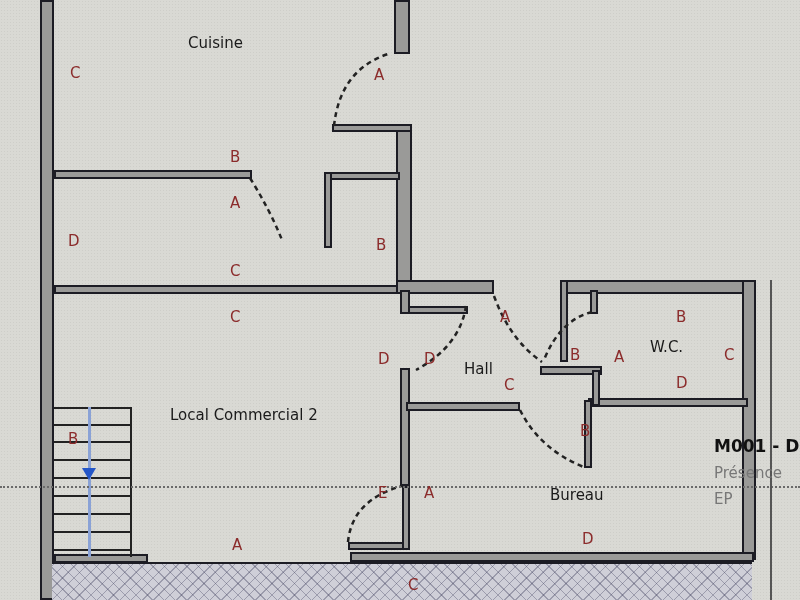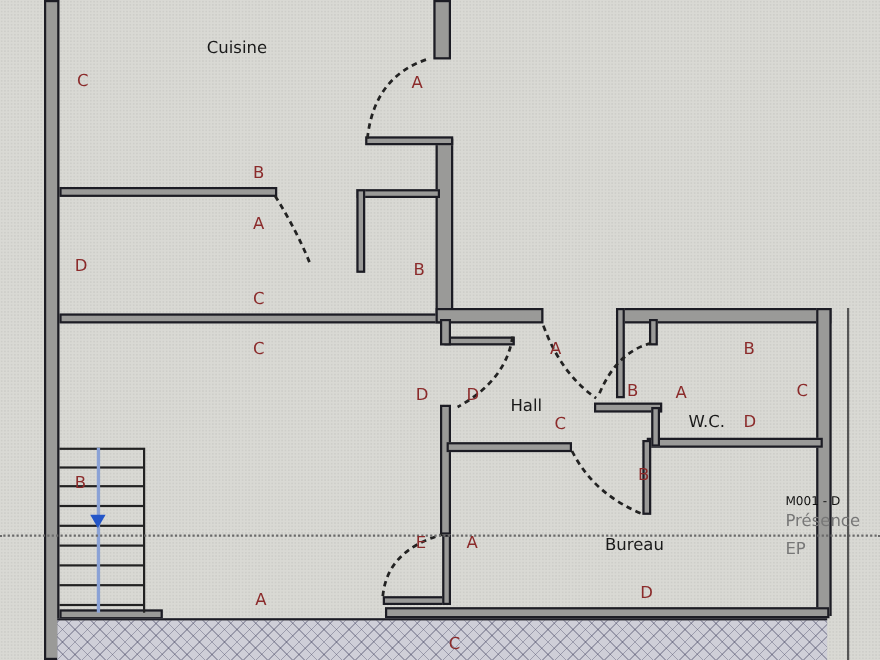--- a/index.html
+++ b/index.html
@@ -15,21 +15,21 @@
     background-color:#cfcfd8;
     background-image:
       repeating-linear-gradient(45deg, rgba(60,60,90,0.35) 0 1px, transparent 1px 8px),
       repeating-linear-gradient(-45deg, rgba(60,60,90,0.35) 0 1px, transparent 1px 8px);
     border-top:2px solid #1c1c24;}
   .stairs{position:absolute;left:54px;top:407px;width:76px;height:150px;border-right:2px solid #222;}
   .step{position:absolute;left:0;width:76px;height:2px;background:#222;}
   .stair-line{position:absolute;left:88px;top:407px;width:3px;height:150px;background:#8aa2d6;}
   .arrow{position:absolute;left:82px;top:468px;width:0;height:0;border-left:7px solid transparent;border-right:7px solid transparent;border-top:12px solid #2456c8;}
   .dotline{position:absolute;left:0;top:486px;width:800px;height:0;border-top:2px dotted #6a6a6a;}
-  .side-title{position:absolute;left:714px;top:436px;font-size:11px;font-weight:normal;color:#111;margin-top:13px;}
+  .side-title{position:absolute;left:714px;top:436px;font-size:17px;font-weight:bold;color:#111;}
   .side-sub{position:absolute;left:714px;top:464px;font-size:15px;color:#777;}
   .side-sub2{position:absolute;left:714px;top:490px;font-size:15px;color:#777;}
   .panel-line2{position:absolute;left:770px;top:280px;width:2px;height:320px;background:#555;}
   svg.doors{position:absolute;left:0;top:0;}
 </style>
 </head>
 <body>
 
 <div class="canvas">
 
@@ -89,22 +89,23 @@
     <div class="step" style="top:142px"></div>
   </div>
   <div class="stair-line"></div>
   <div class="arrow"></div>
 
   <div class="dotline"></div>
 
   <div class="hatch"></div>
 
   <span class="label" style="left:188px;top:34px;">Cuisine</span>
+  <span class="label" style="left:170px;top:406px;">Local Commercial 2</span>
   <span class="label" style="left:464px;top:360px;">Hall</span>
-  <span class="label" style="left:626px;top:338px;margin-top:36px;">W.C.</span>
+  <span class="label" style="left:650px;top:338px;">W.C.</span>
   <span class="label" style="left:550px;top:486px;">Bureau</span>
 
   <span class="code" style="left:70px;top:64px;">C</span>
   <span class="code" style="left:374px;top:66px;">A</span>
   <span class="code" style="left:230px;top:148px;">B</span>
   <span class="code" style="left:230px;top:194px;">A</span>
   <span class="code" style="left:68px;top:232px;">D</span>
   <span class="code" style="left:376px;top:236px;">B</span>
   <span class="code" style="left:230px;top:262px;">C</span>
   <span class="code" style="left:230px;top:308px;">C</span>

